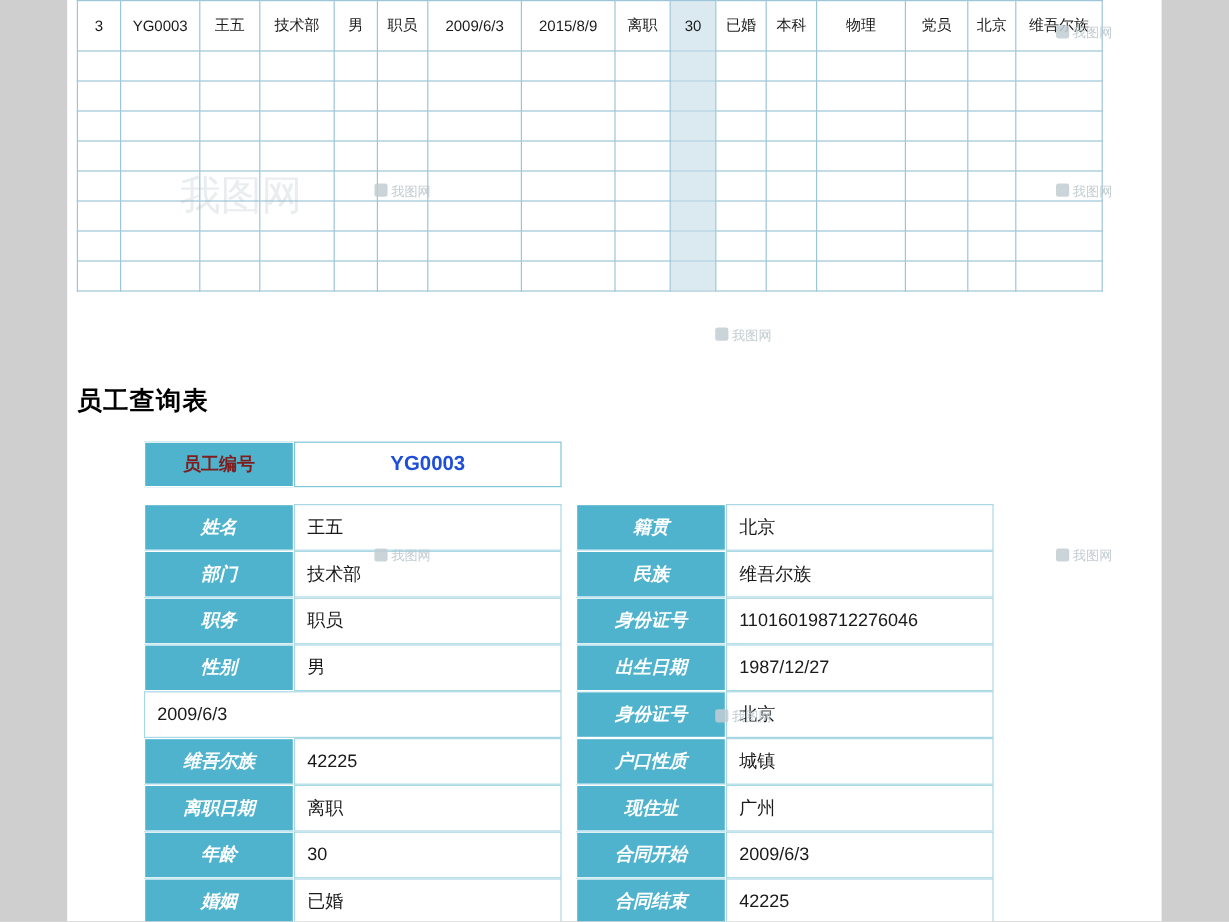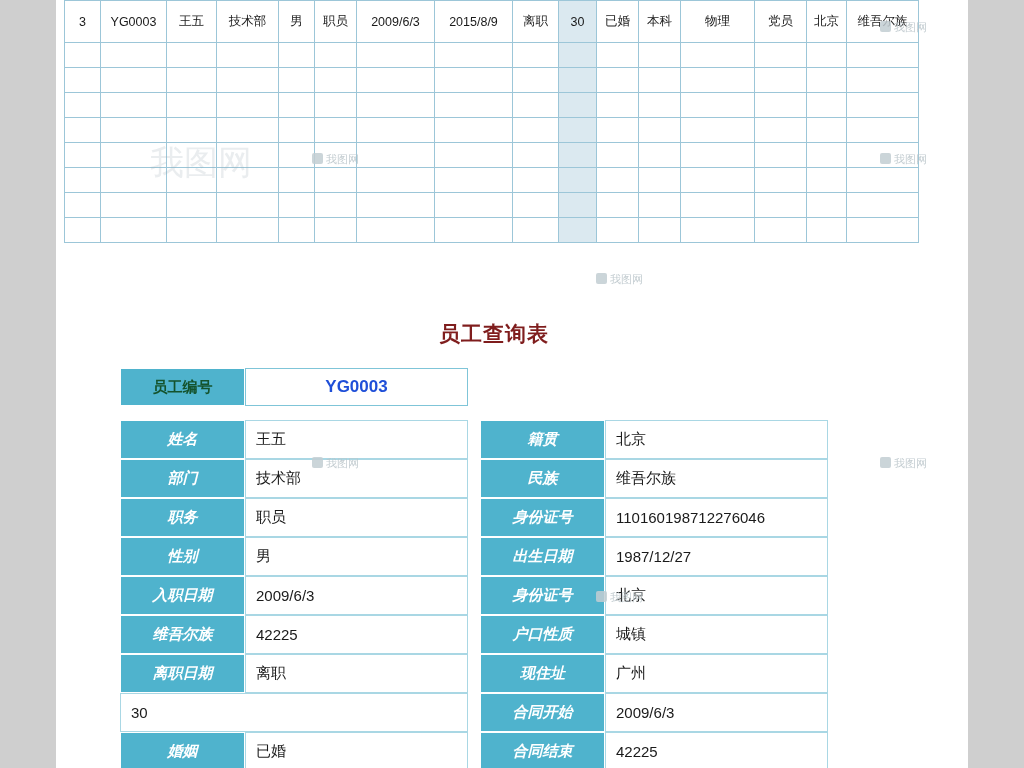--- a/index.html
+++ b/index.html
@@ -44,39 +44,39 @@
     white-space: nowrap;
   }
   .toptable tr.empty td { height: 24px; }
   .col-hl { background: #dbe9f0; }
   
   .form-title {
     position: absolute;
     left: 64px;
     top: 320px;
     width: 860px;
-    text-align: center;
+    text-align: left;
     font-size: 21px;
     font-weight: bold;
-    color: #7f1d1d;
+    color: #000000;
     letter-spacing: 1px;
   }
   
   .idrow {
     position: absolute;
     left: 120px;
     top: 368px;
     display: flex;
     width: 348px;
     height: 38px;
   }
   .idrow .lbl {
     width: 125px;
     background: #4fb3cd;
-    color: #14532d;
+    color: #7f1d1d;
     font-size: 15px;
     font-weight: bold;
     display: flex;
     align-items: center;
     justify-content: center;
     border: 1px solid #ffffff;
     box-sizing: border-box;
   }
   .idrow .val {
     flex: 1;
@@ -381,32 +381,32 @@
     </div>
     <div class="inforow">
       <div class="k">职务</div>
       <div class="v">职员</div>
     </div>
     <div class="inforow">
       <div class="k">性别</div>
       <div class="v">男</div>
     </div>
     <div class="inforow">
-      <div class="k">入职日期</div>
       <div class="v">2009/6/3</div>
     </div>
     <div class="inforow">
       <div class="k">维吾尔族</div>
       <div class="v">42225</div>
     </div>
     <div class="inforow">
       <div class="k">离职日期</div>
       <div class="v">离职</div>
     </div>
     <div class="inforow">
+      <div class="k">年龄</div>
       <div class="v">30</div>
     </div>
     <div class="inforow">
       <div class="k">婚姻</div>
       <div class="v">已婚</div>
     </div>
   </div>
 
   <div class="infocol right">
     <div class="inforow">

